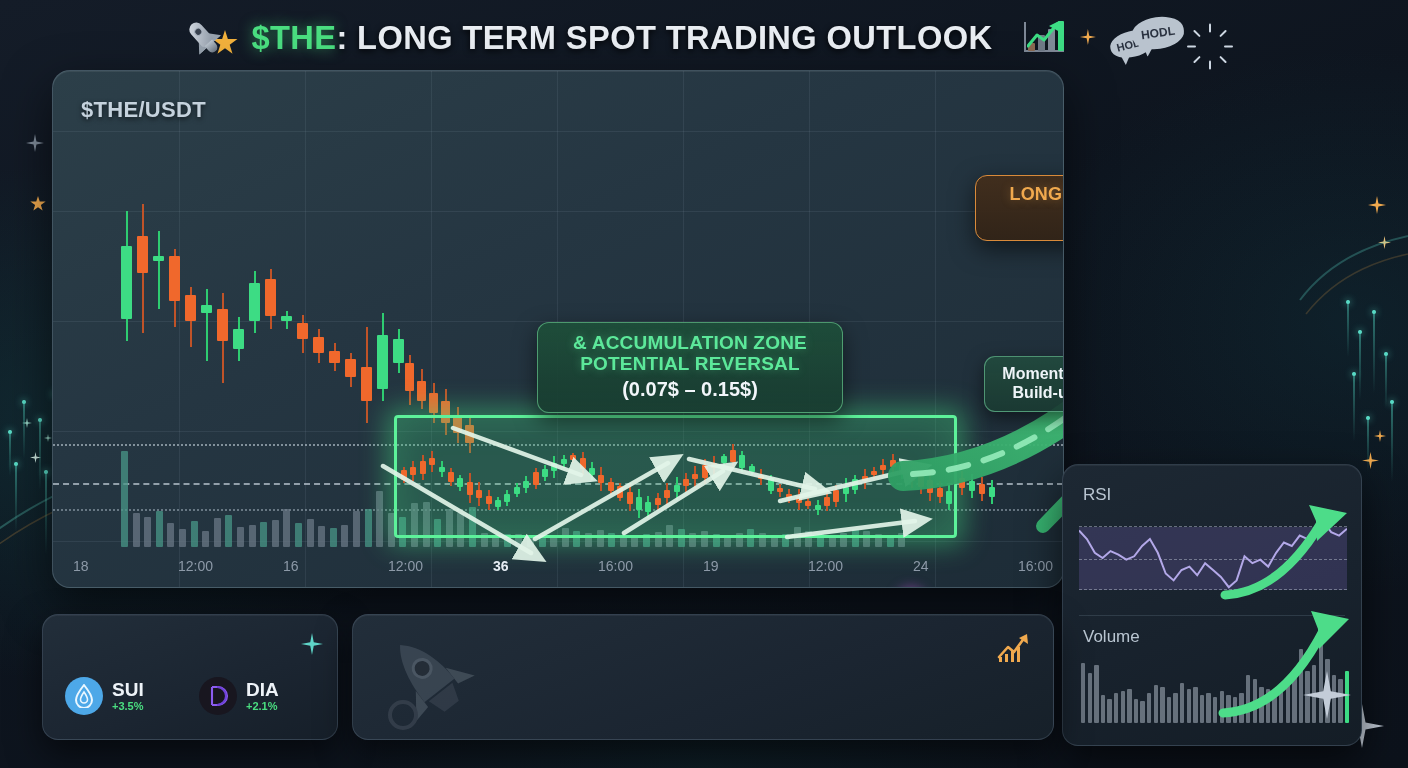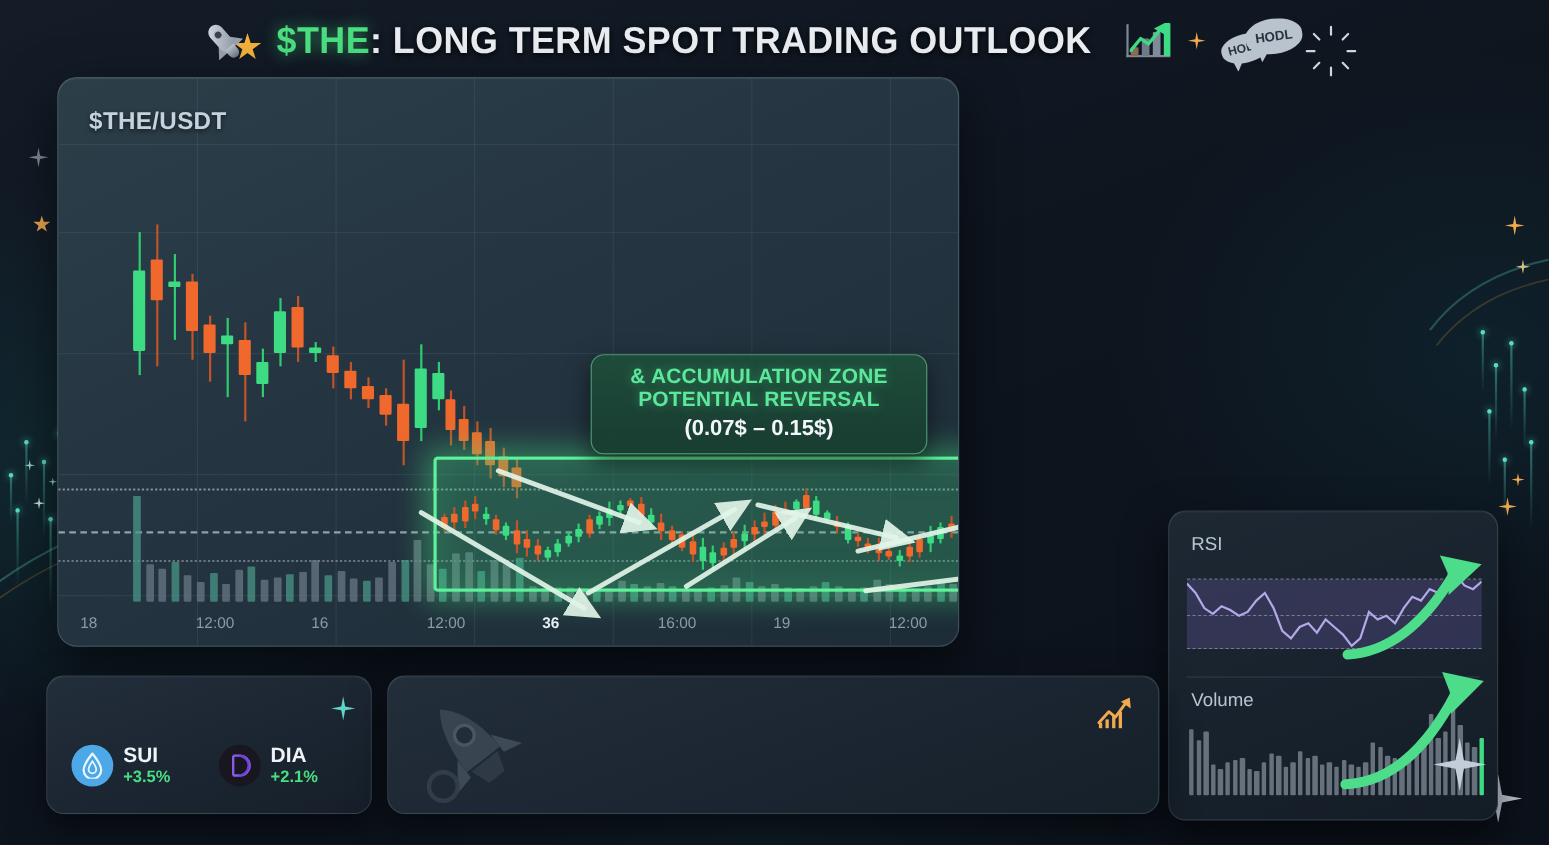--- a/index.html
+++ b/index.html
@@ -69,21 +69,21 @@
 
   .hodl-wrap{position:relative;width:72px;height:48px;}
   .bubble{position:absolute;background:#b9c3ce;border-radius:50%/46%;
     display:flex;align-items:center;justify-content:center;
     font-size:12px;font-weight:bold;color:#2a3240;}
   .bubble:after{content:"";position:absolute;bottom:-6px;left:18%;width:12px;height:12px;
     background:#b9c3ce;clip-path:polygon(0 0,100% 0,25% 100%);}
 
   
   .chart-panel{
-    position:absolute;left:52px;top:70px;width:820px;height:518px;
+    position:absolute;left:52px;top:70px;width:1012px;height:518px;
     border-radius:18px;
     background:linear-gradient(155deg,#2c3f49 0%,#253642 40%,#1d2c37 100%);
     border:1px solid rgba(150,175,190,.28);
     box-shadow:0 18px 48px rgba(0,0,0,.55), inset 0 1px 0 rgba(255,255,255,.07);
     overflow:hidden;
   }
   .grid-v,.grid-h{position:absolute;background:rgba(163,189,203,.10);}
   .grid-v{width:1px;top:0;bottom:0;}
   .grid-h{height:1px;left:0;right:0;}
 
@@ -171,21 +171,21 @@
     position:absolute;left:42px;top:614px;width:296px;height:126px;
     border-radius:16px;
     background:linear-gradient(160deg,#222e3a 0%,#1b2531 60%,#161f29 100%);
     border:1px solid rgba(140,165,185,.22);
     box-shadow:0 14px 34px rgba(0,0,0,.55), inset 0 1px 0 rgba(255,255,255,.05);
   }
   .assets-title{position:absolute;left:22px;top:24px;font-size:21px;font-weight:bold;color:#c3d0dc;letter-spacing:.3px;}
   .asset{position:absolute;display:flex;align-items:center;gap:9px;}
   .asset .ic{width:38px;height:38px;border-radius:50%;display:flex;align-items:center;justify-content:center;flex:0 0 auto;}
   .asset .nm{font-size:19px;font-weight:bold;color:#eef3f8;line-height:1.12;}
-  .asset .pc{font-size:15px;font-weight:bold;color:#4ade80;line-height:1.15;}
+  .asset .pc{font-size:11px;font-weight:bold;color:#4ade80;line-height:1.15;}
 
   
   .analysis-panel{
     position:absolute;left:352px;top:614px;width:702px;height:126px;
     border-radius:16px;
     background:linear-gradient(160deg,#222e3a 0%,#1b2531 60%,#162029 100%);
     border:1px solid rgba(140,165,185,.22);
     box-shadow:0 14px 34px rgba(0,0,0,.55), inset 0 1px 0 rgba(255,255,255,.05);
     overflow:hidden;
   }

